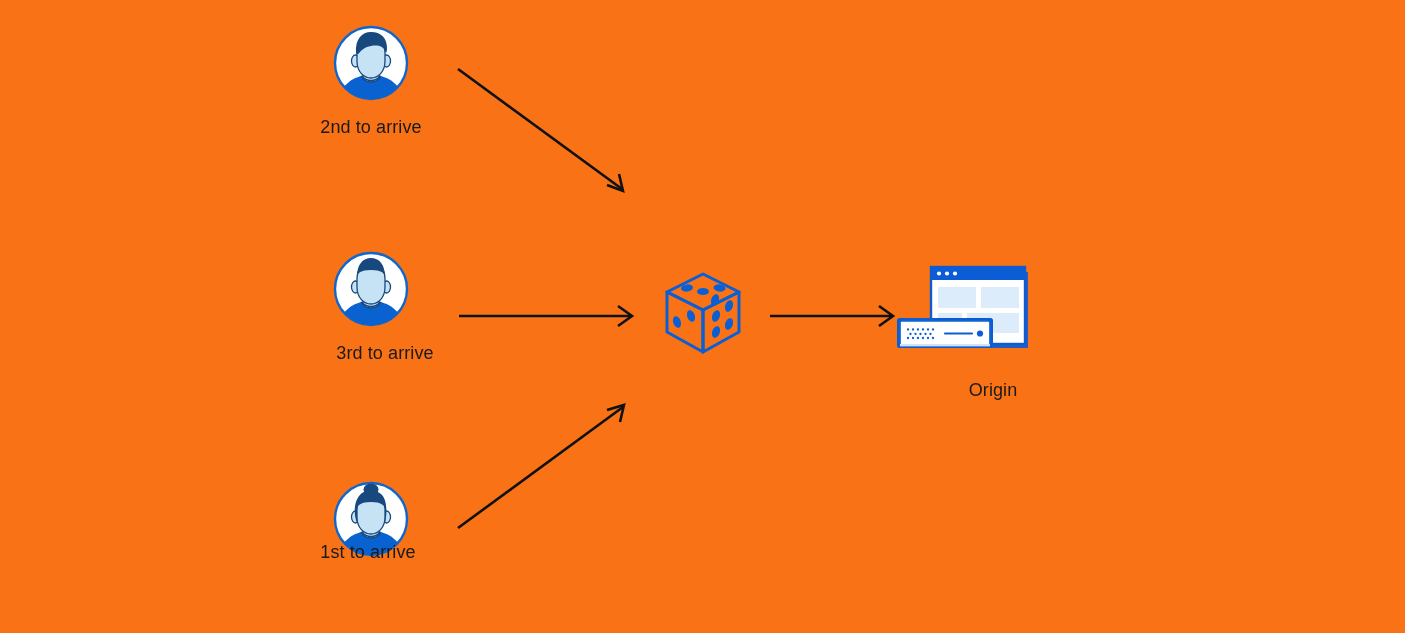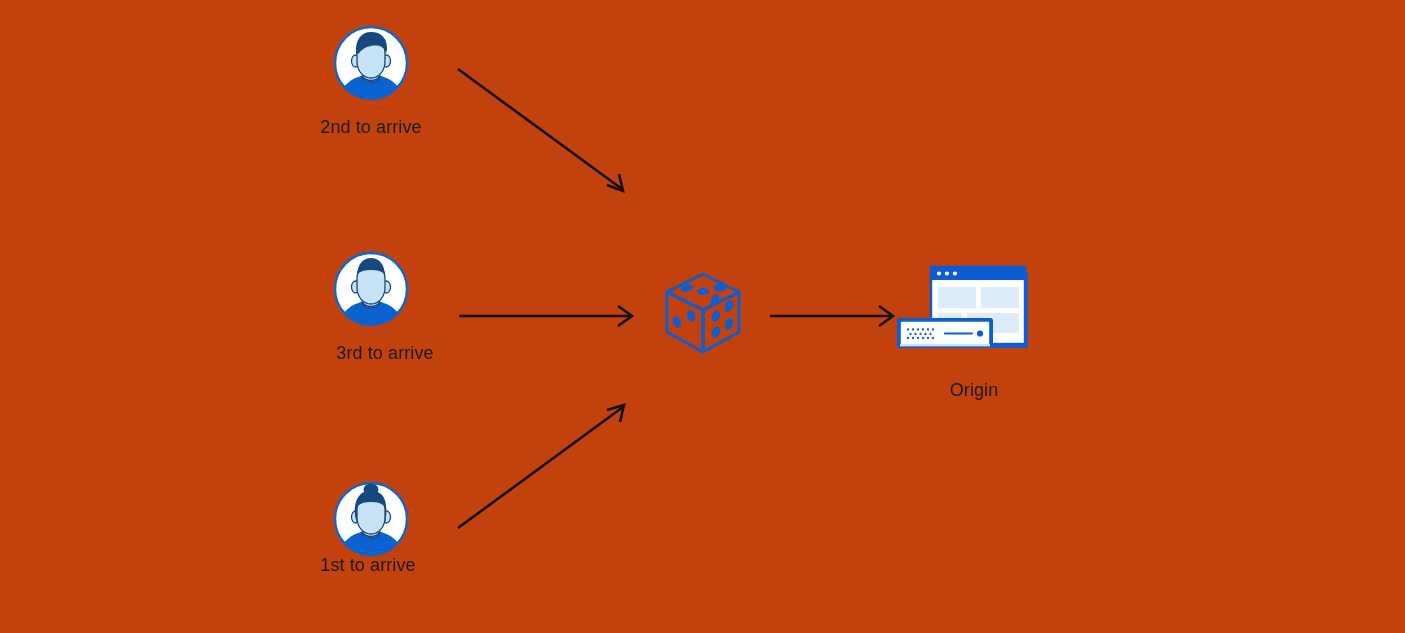--- a/index.html
+++ b/index.html
@@ -9,21 +9,21 @@
     background: #ffffff;
   }
   body {
     font-family: "Liberation Sans", sans-serif;
     -webkit-font-smoothing: antialiased;
   }
   #canvas {
     position: relative;
     width: 1405px;
     height: 633px;
-    background: #c2410c;
+    background: #f97316;
     overflow: hidden;
   }
   .node {
     position: absolute;
   }
   .node-label {
     position: absolute;
     font-family: "Liberation Sans", sans-serif;
     font-size: 18px;
     line-height: 22px;
@@ -138,21 +138,21 @@
         <ellipse cx="55.5" cy="38" rx="4" ry="6" fill="#c5e3f4" stroke="#17487e" stroke-width="1.3"></ellipse>
         <path d="M26 30 C26 18 34 13 40 13 C46 13 54 18 54 30 L54 38 C54 49 47 55 40 55 C33 55 26 49 26 38 Z" fill="#c5e3f4" stroke="#17487e" stroke-width="1.3"></path>
 
         <path d="M26 44 C22 34 23 20 31 14 C36 10.5 45 10.5 50 15 C56 20 56.5 34 54 44
                  L54 31 C54 26 50 23 40 23 C30 23 26 26 26 31 Z" fill="#17487e"></path>
 
         <ellipse cx="40" cy="10.5" rx="7.5" ry="6" fill="#17487e"></ellipse>
       </g>
     </svg>
   </div>
-  <div class="node-label" style="left:268px; top:554px; width:200px;">1st to arrive</div>
+  <div class="node-label" style="left:268px; top:541px; width:200px;">1st to arrive</div>
 
   <div class="node" style="left:661px; top:270px; width:84px; height:86px;">
     <svg width="84" height="86" viewBox="0 0 84 86">
       <g fill="none" stroke="#0a5fd4" stroke-width="3" stroke-linejoin="round" stroke-linecap="round">
 
         <path d="M42 4 L78 22 L42 40 L6 22 Z"></path>
         <path d="M6 22 L6 62 L42 82 L42 40 Z"></path>
         <path d="M78 22 L78 62 L42 82 L42 40 Z"></path>
       </g>
 
@@ -221,15 +221,15 @@
             <circle cx="29" cy="82" r="1.15"></circle>
           <circle cx="34" cy="82" r="1.15"></circle>
             <circle cx="39" cy="82" r="1.15"></circle>
         </g>
         <line x1="51" y1="77.5" x2="78" y2="77.5" stroke="#0b5cd5" stroke-width="2.1" stroke-linecap="round"></line>
         <circle cx="86" cy="77.5" r="3.1" fill="#0b5cd5"></circle>
         <rect x="6" y="88" width="90" height="2.4" fill="#cfe3fa"></rect>
       </g>
     </svg>
   </div>
-  <div class="node-label" style="left:874px; top:379px; width:200px;">Origin</div>
+  <div class="node-label" style="left:893px; top:379px; width:200px;">Origin</div>
 
 </div>
 
 </body></html>

